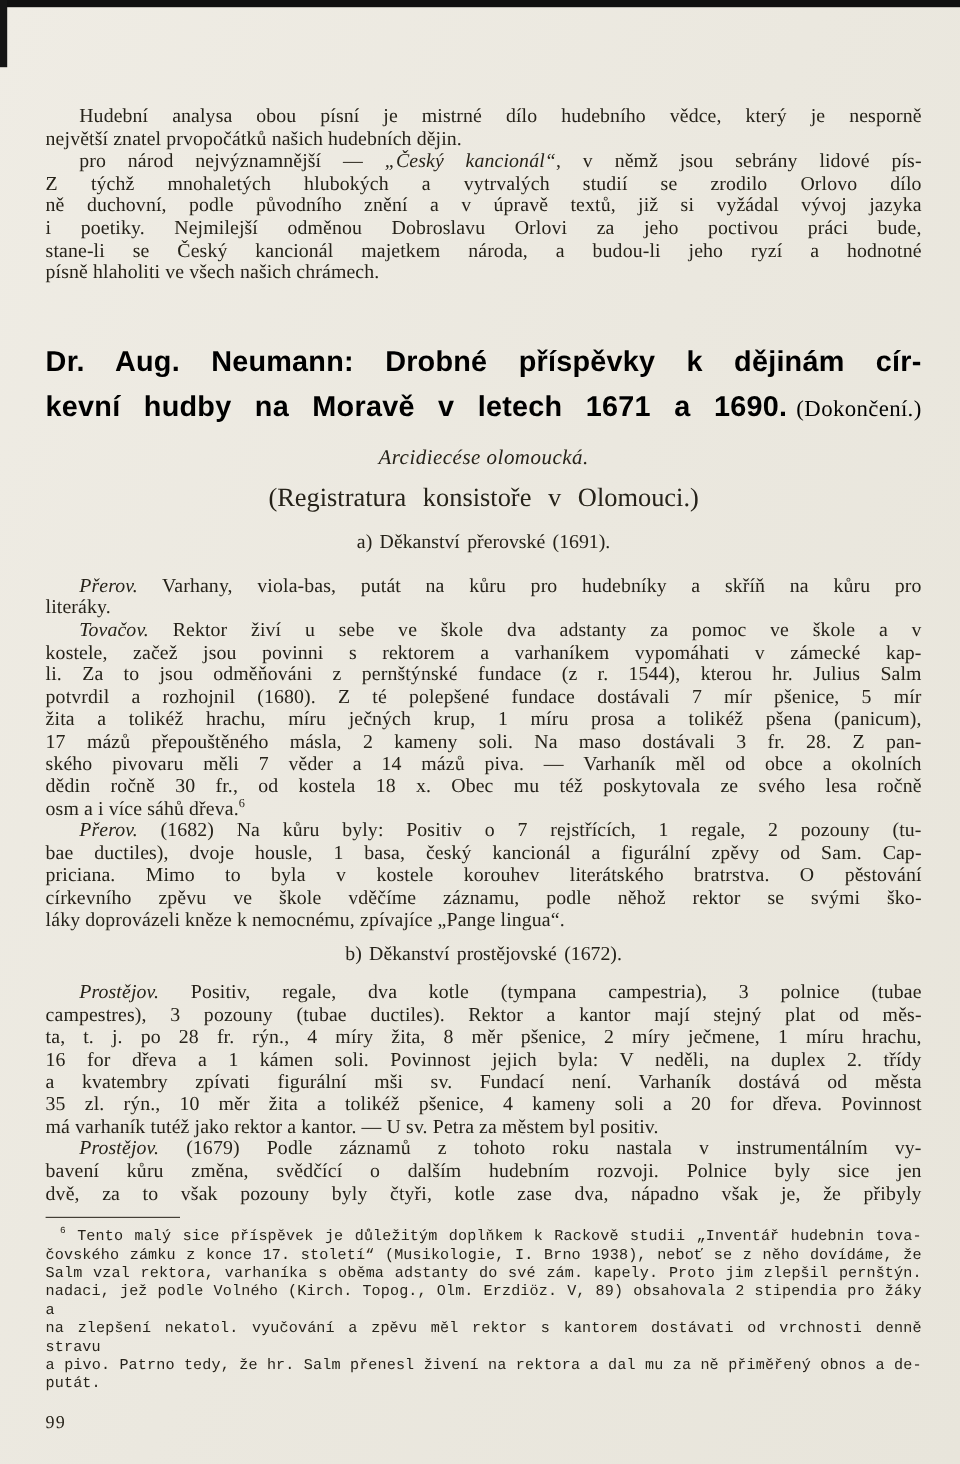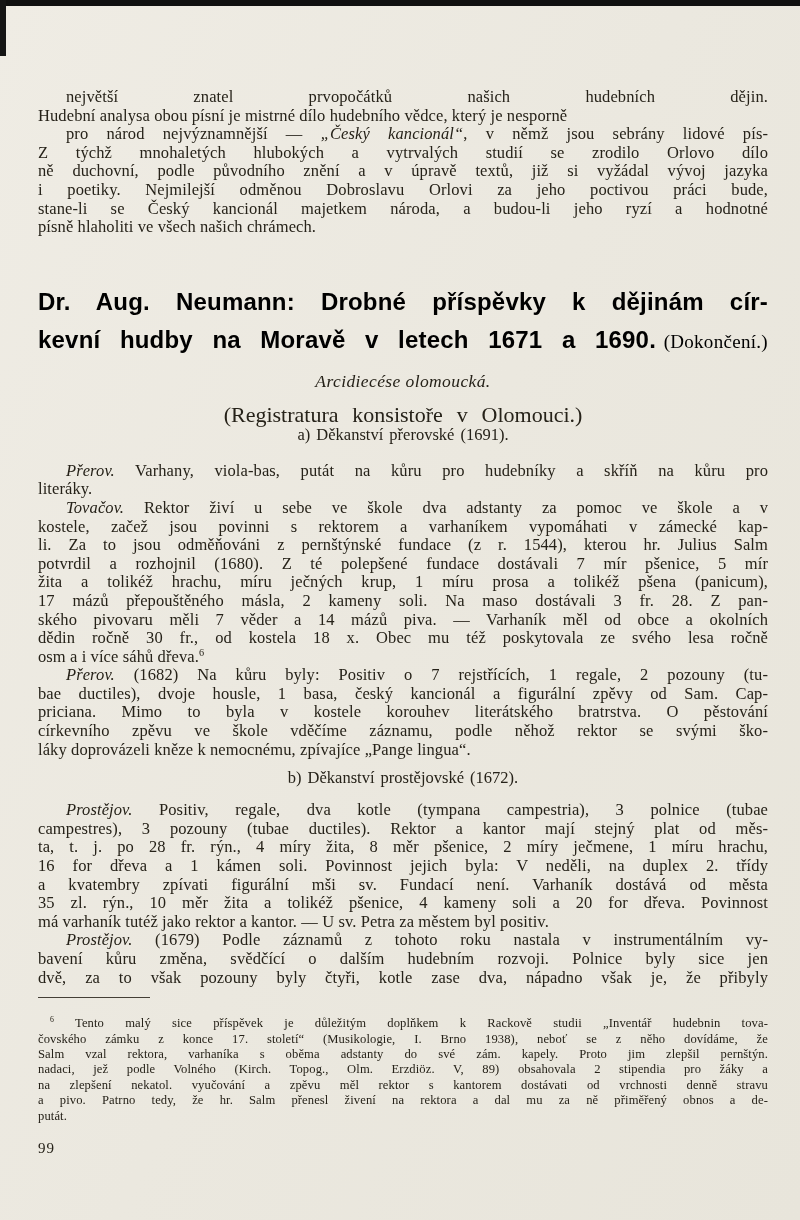--- a/index.html
+++ b/index.html
@@ -43,44 +43,44 @@
     margin-top: 9px; text-align: center; font-style: italic;
     font-size: 17.5px; line-height: 22px; letter-spacing: 0.4px;
   }
   .source-note {
     margin-top: 13px; text-align: center;
     font-size: 22px; line-height: 20px; word-spacing: 0.38em;
   }
   .section-heading {
     text-align: center; font-size: 16.5px; line-height: 20px; word-spacing: 0.12em;
   }
-  .sect-a { }
+  .sect-a { margin-top: 17px; }
   .sect-b { margin-top: 9px; }
   .paras-a { margin-top: 17px; }
   .paras-b { margin-top: 13px; }
 
   .footnote-rule { margin-top: 10px; width: 112px; height: 1px; background: #443f36; }
-  .footnote { margin-top: 18px; font-size: 12.6px; line-height: 15.4px; }
+  .footnote { margin-top: 8px; font-size: 12.6px; line-height: 15.4px; font-family: Liberation Mono, monospace; }
   .footnote .para { font-size: 12.6px; line-height: 15.4px; }
   .footnote .para .line:first-child { text-indent: 12px; }
 
   .page-number { margin-top: 16px; font-size: 15px; letter-spacing: 1px; }
 </style>
 </head>
 <body>
 
 <div class="scan-bar-top"></div>
 <div class="scan-bar-left"></div>
 
 <div class="content">
 
   <div>
       <div class="para">
+        <div class="line"><span>Hudební analysa obou písní je mistrné dílo hudebního vědce, který je nesporně</span></div>
         <div class="line"><span>největší znatel prvopočátků našich hudebních dějin.</span></div>
-        <div class="line"><span>Hudební analysa obou písní je mistrné dílo hudebního vědce, který je nesporně</span></div>
       </div>
       <div class="para">
         <div class="line"><span>pro národ nejvýznamnější — </span><span class="seg-i">„Český kancionál“</span><span>, v němž jsou sebrány lidové pís-</span></div>
         <div class="line"><span>Z týchž mnohaletých hlubokých a vytrvalých studií se zrodilo Orlovo dílo</span></div>
         <div class="line"><span>ně duchovní, podle původního znění a v úpravě textů, již si vyžádal vývoj jazyka</span></div>
         <div class="line"><span>i poetiky. Nejmilejší odměnou Dobroslavu Orlovi za jeho poctivou práci bude,</span></div>
         <div class="line"><span>stane-li se Český kancionál majetkem národa, a budou-li jeho ryzí a hodnotné</span></div>
         <div class="line"><span>písně hlaholiti ve všech našich chrámech.</span></div>
       </div>
     </div>

